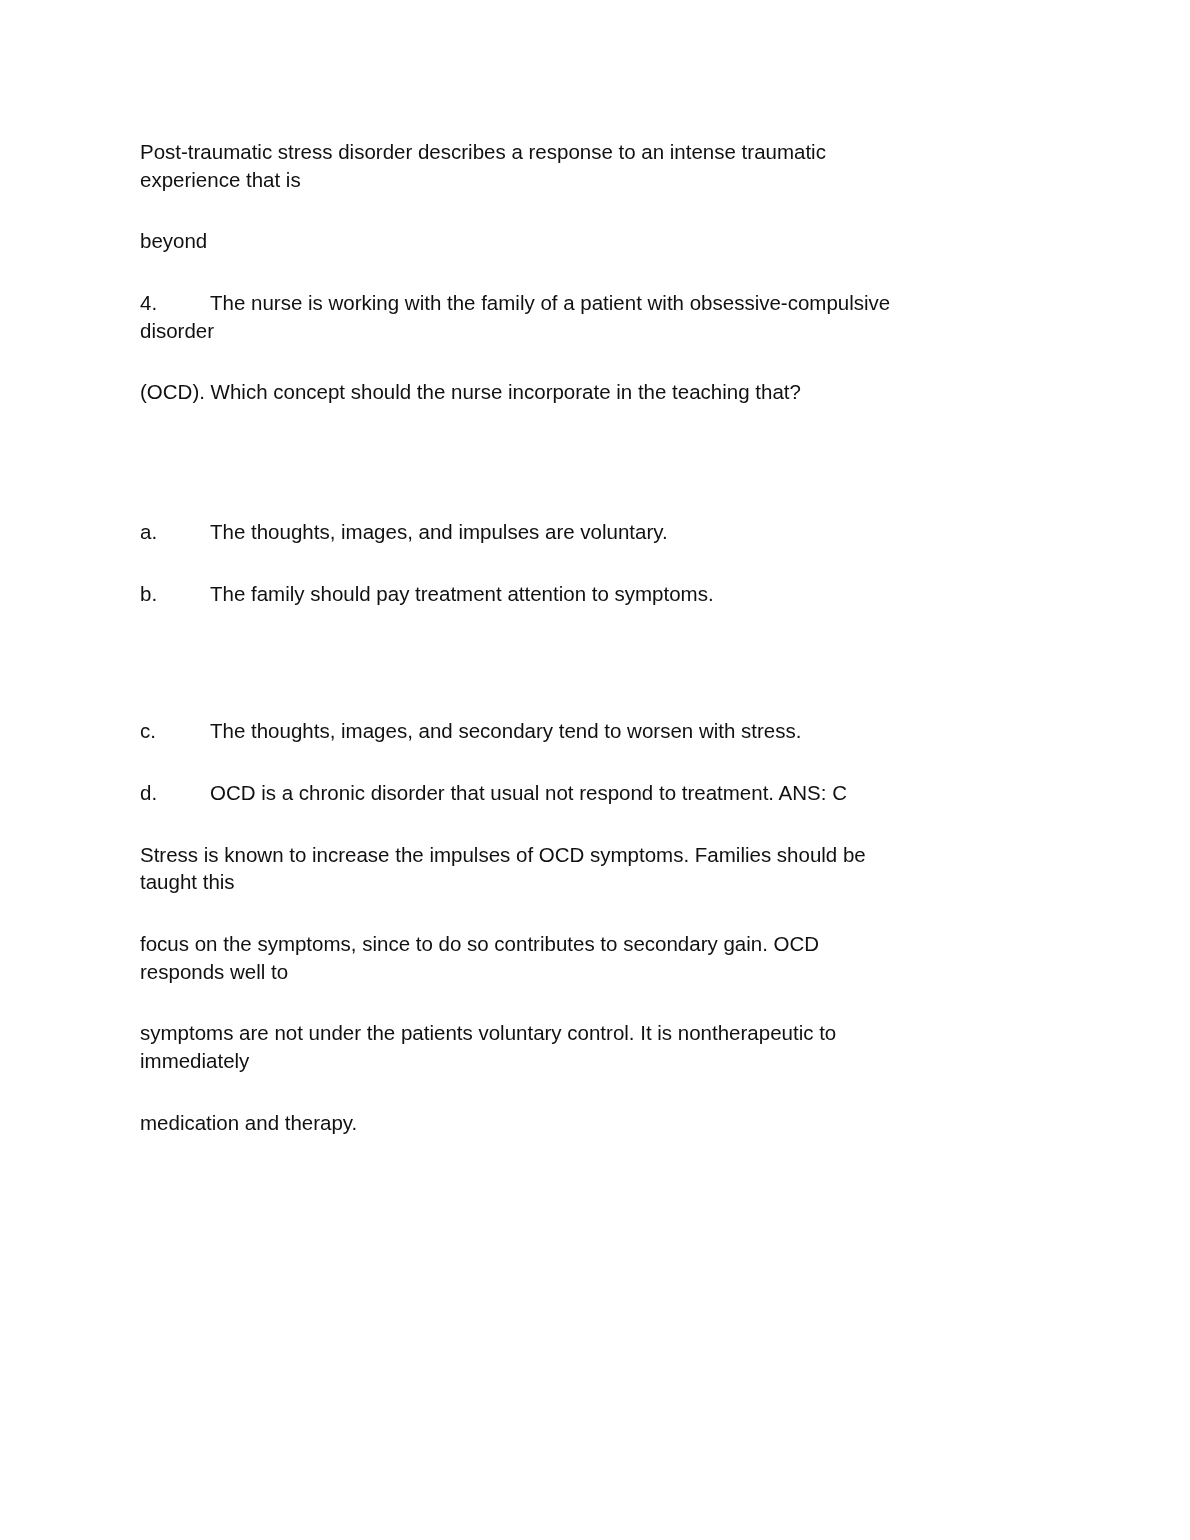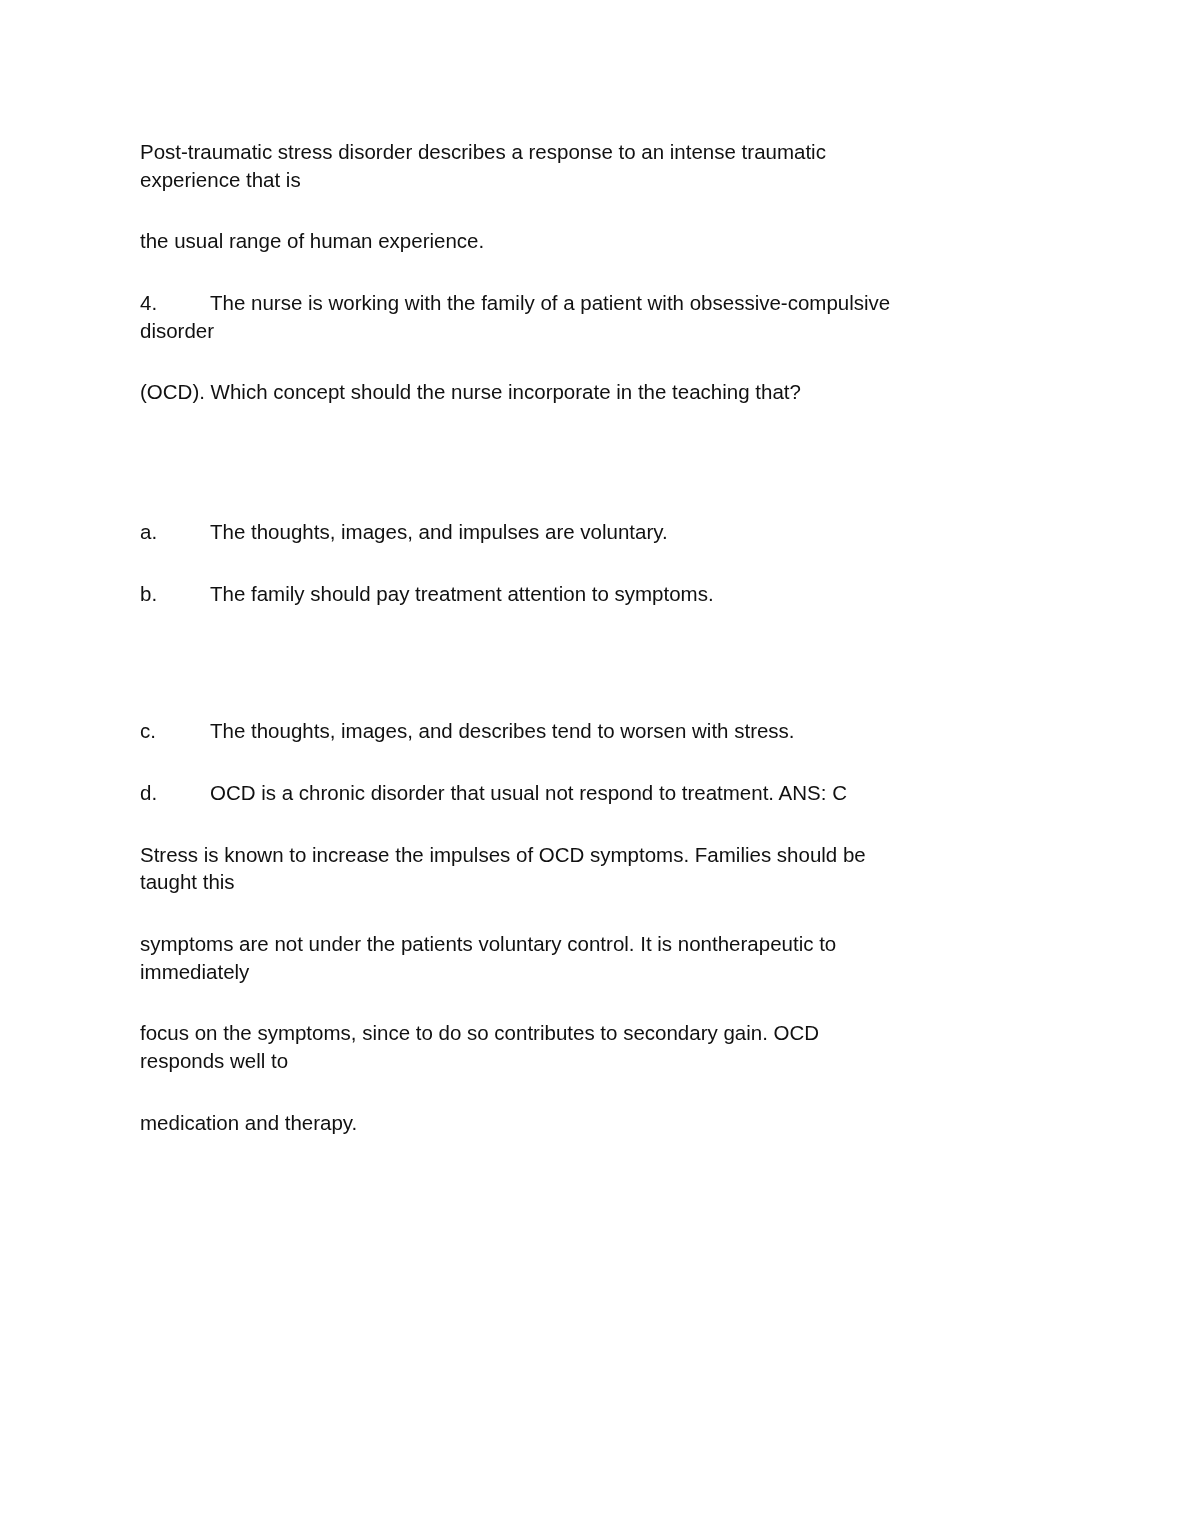--- a/index.html
+++ b/index.html
@@ -50,36 +50,36 @@
     width: 70px;
   }
 </style>
 </head>
 <body>
 
 <div class="page">
   <div class="doc-body">
 
     <p class="para">Post-traumatic stress disorder describes a response to an intense traumatic experience that is</p>
-    <p class="para">the usual range of human experience.</p>
+    <p class="para">beyond</p>
 
     <p class="para"><span class="q-marker">4.</span><span>The nurse is working with the family of a patient with obsessive-compulsive disorder</span></p>
     <p class="para">(OCD). Which concept should the nurse incorporate in the teaching that?</p>
 
     <div class="gap-large"></div>
 
     <p class="listline"><span class="list-marker">a.</span><span>The thoughts, images, and impulses are voluntary.</span></p>
 
     <p class="listline"><span class="list-marker">b.</span><span>The family should pay treatment attention to symptoms.</span></p>
 
     <div class="gap-medium"></div>
 
-    <p class="listline"><span class="list-marker">c.</span><span>The thoughts, images, and describes tend to worsen with stress.</span></p>
+    <p class="listline"><span class="list-marker">c.</span><span>The thoughts, images, and secondary tend to worsen with stress.</span></p>
 
     <p class="listline"><span class="list-marker">d.</span><span>OCD is a chronic disorder that usual not respond to treatment. ANS: C</span></p>
 
     <p class="para">Stress is known to increase the impulses of OCD symptoms. Families should be taught this</p>
+    <p class="para">focus on the symptoms, since to do so contributes to secondary gain. OCD responds well to</p>
     <p class="para">symptoms are not under the patients voluntary control. It is nontherapeutic to immediately</p>
-    <p class="para">focus on the symptoms, since to do so contributes to secondary gain. OCD responds well to</p>
     <p class="para">medication and therapy.</p>
 
   </div>
 </div>
 
 </body></html>

